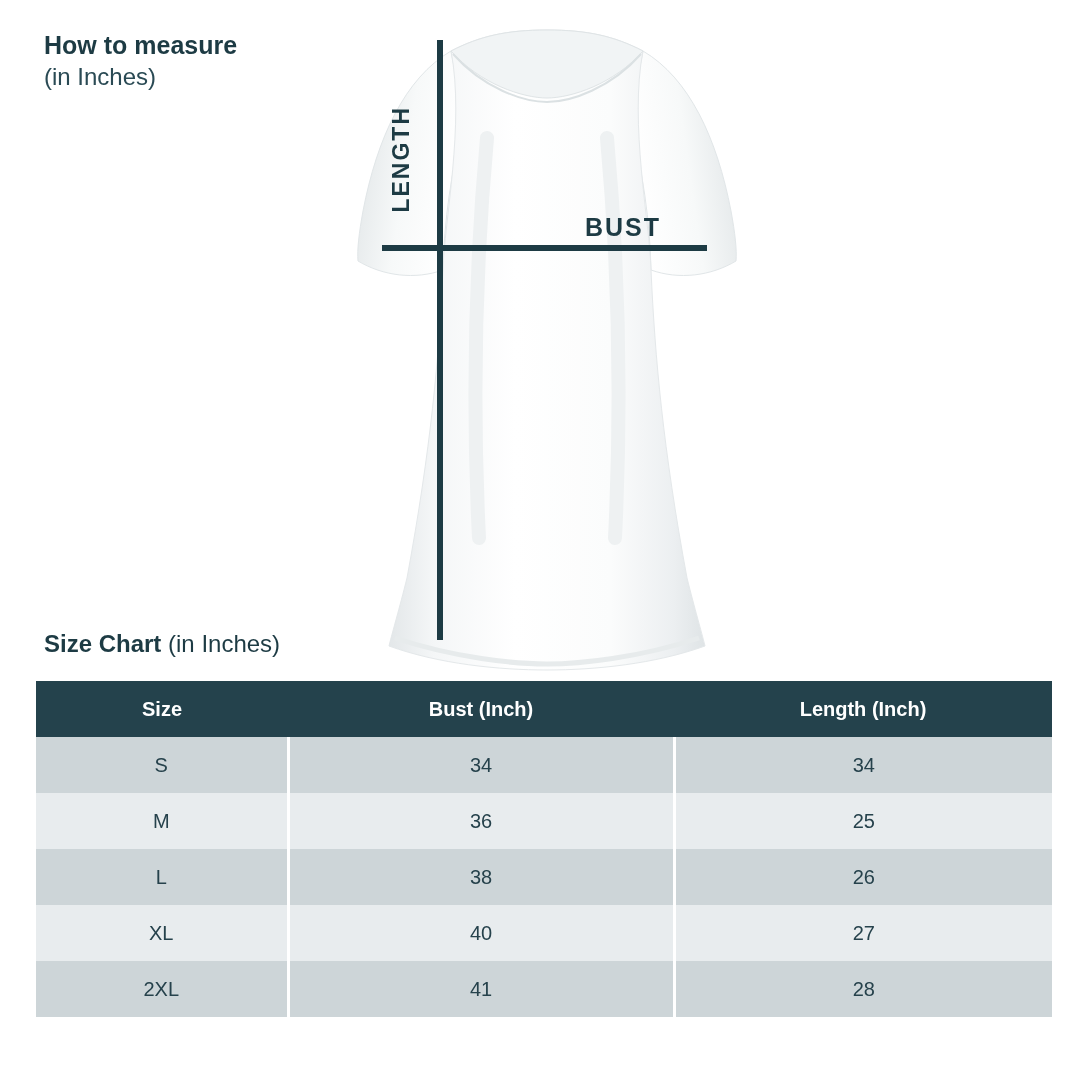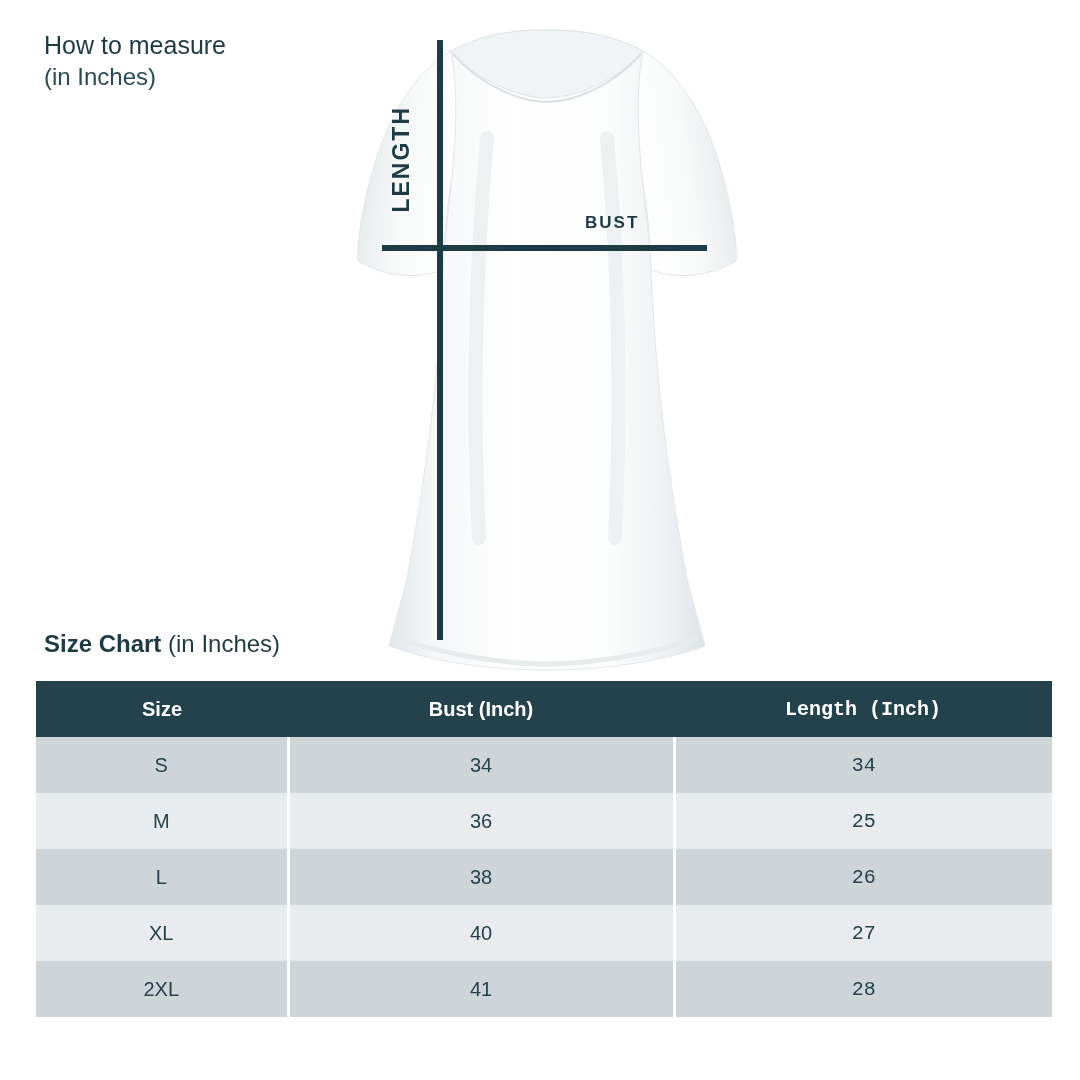--- a/index.html
+++ b/index.html
@@ -18,21 +18,21 @@
 
   
   #header-block {
     position: absolute;
     left: 44px;
     top: 30px;
     width: 360px;
   }
   #measure-title {
     font-size: 25px;
-    font-weight: normal;
+    font-weight: bold;
     color: #1d3b44;
     line-height: 1.2;
     margin: 0;
   }
   #measure-subtitle {
     font-size: 24px;
     font-weight: normal;
     color: #2a4a54;
     line-height: 1.25;
     margin: 2px 0 0 0;
@@ -64,21 +64,21 @@
   #label-length {
     left: 133px;
     top: 88px;
     font-size: 23px;
     writing-mode: vertical-rl;
     transform: rotate(180deg);
   }
   #label-bust {
     left: 330px;
     top: 195px;
-    font-size: 17px;
+    font-size: 25px;
   }
 
   
   #sizechart-heading {
     position: absolute;
     left: 44px;
     top: 630px;
     font-size: 24px;
     color: #1d3b44;
   }
@@ -119,21 +119,21 @@
   #size-table tbody tr:nth-child(odd) td {
     background: #cdd5d8;
   }
   #size-table tbody tr:nth-child(even) td {
     background: #e8ecee;
   }
   #size-table td:first-child { border-left: none; }
   #size-table td:last-child { border-right: none; }
   #size-table th:nth-child(1), #size-table td:nth-child(1) { width: 250px; }
   #size-table th:nth-child(2), #size-table td:nth-child(2) { width: 384px; }
-  #size-table th:nth-child(3), #size-table td:nth-child(3) { width: 376px; font-family: Liberation Mono, monospace; }
+  #size-table th:nth-child(3), #size-table td:nth-child(3) { width: 376px; }
 </style>
 </head>
 <body>
 
 <div id="header-block">
   <div id="measure-title">How to measure</div>
   <div id="measure-subtitle">(in Inches)</div>
 </div>
 
 <div id="shirt-figure">

